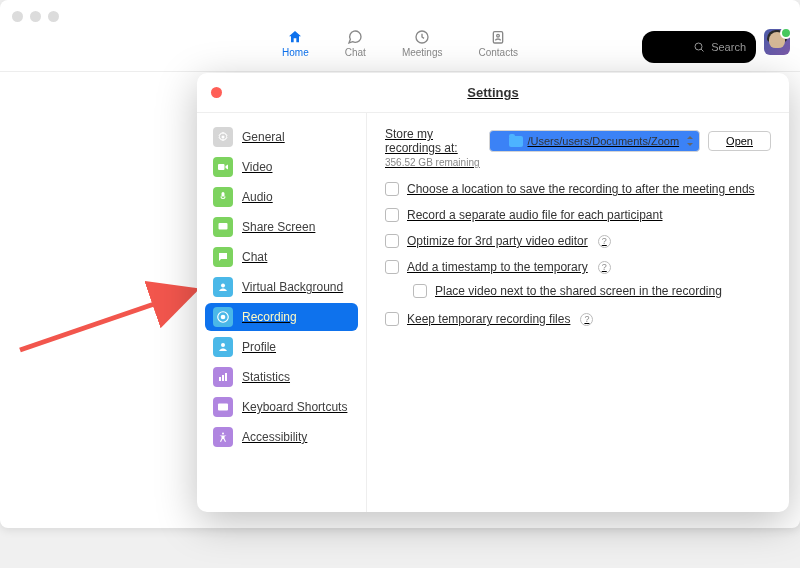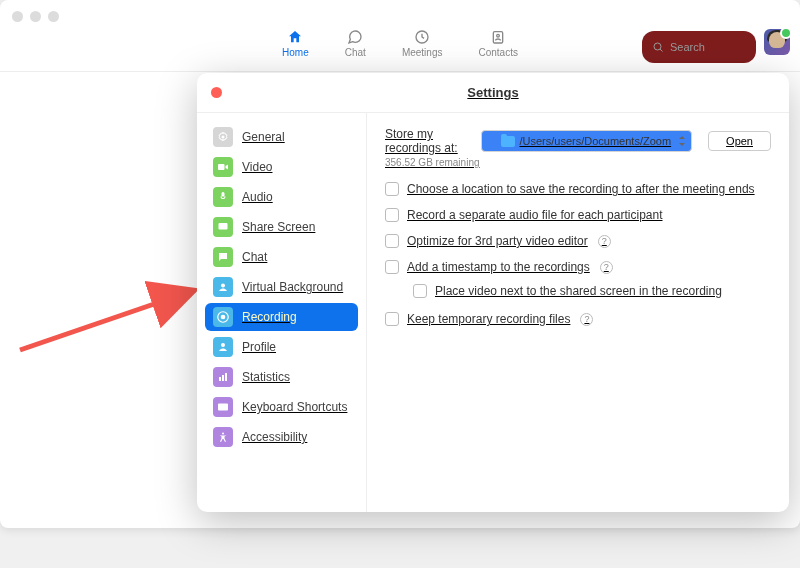--- a/index.html
+++ b/index.html
@@ -35,22 +35,22 @@
     }
     .nav-items { display: flex; gap: 36px; margin: 7px auto; margin-top:-4px; }
     .nav-item {
       display: flex; flex-direction: column; align-items: center;
       color: #888; font-size: 10px; gap: 1px; cursor: pointer;
     }
     .nav-item.active { color: #0e72ed; }
     .nav-item .nicon { width: 18px; height: 18px; display:flex; align-items:center; justify-content:center;}
     .search-pill {
       position: absolute; right: 44px; top: -1px; width: 114px; height: 24px;
-      background: #7f1d1d; border-radius: 12px; display:flex; align-items:center;
-      padding: 16px 10px; color:#9a9a9a; font-size:11px; gap:6px;
+      background: #000000; border-radius: 12px; display:flex; align-items:center;
+      padding: 16px 10px; color:#9a9a9a; font-size:11px; gap:6px;justify-content:flex-end;
     }
     .avatar {
       position: absolute; right: 10px; top: -3px; width: 26px; height: 26px;
       border-radius: 6px;
       background: linear-gradient(135deg,#4b5ba8,#7c5aa8);
     }
     .avatar::after{
       content:''; position:absolute; top:-2px; right:-2px; width:8px; height:8px;
       background:#45c85e; border:2px solid #fff; border-radius:50%;
     }
@@ -109,21 +109,21 @@
     }
     .sb-item.active { background:#0e72ed; color:#fef9c3; }
     .sb-icon {
       width:20px; height:20px; border-radius:4px;
       display:flex; align-items:center; justify-content:center;
       flex-shrink:0;
     }
     .settings-content {
       flex:1; padding:14px 18px; font-size:12px; color:#333;
     }
-    .store-row { display:flex; align-items:center; gap:16px; margin-bottom:2px;}
+    .store-row { display:flex; align-items:center; gap:8px; margin-bottom:2px;}
     .store-label { font-size:12px; color:#333;}
     .path-select {
       flex:1; height:22px; background:#3b82f6; border:1px solid #d4d4d4; border-radius:4px;
       display:flex; align-items:center; padding: 0 20px 0 19px; font-size:11px; color:#333;
       position:relative;
     }
     .path-select::after{
       content:''; position:absolute; right:6px; top:5px;
       border-left:3px solid transparent; border-right:3px solid transparent;
       border-bottom:3px solid #666;
@@ -391,21 +391,21 @@
         <span class="cb"></span>
         <span>Record a separate audio file for each participant</span>
       </div>
       <div class="checkrow">
         <span class="cb"></span>
         <span>Optimize for 3rd party video editor</span>
         <span class="help-q">?</span>
       </div>
       <div class="checkrow">
         <span class="cb"></span>
-        <span>Add a timestamp to the recordings</span>
+        <span>Add a timestamp to the temporary</span>
         <span class="help-q">?</span>
       </div>
       <div class="checkrow indent">
         <span class="cb"></span>
         <span>Place video next to the shared screen in the recording</span>
       </div>
       <div class="checkrow">
         <span class="cb"></span>
         <span>Keep temporary recording files</span>
         <span class="help-q">?</span>

